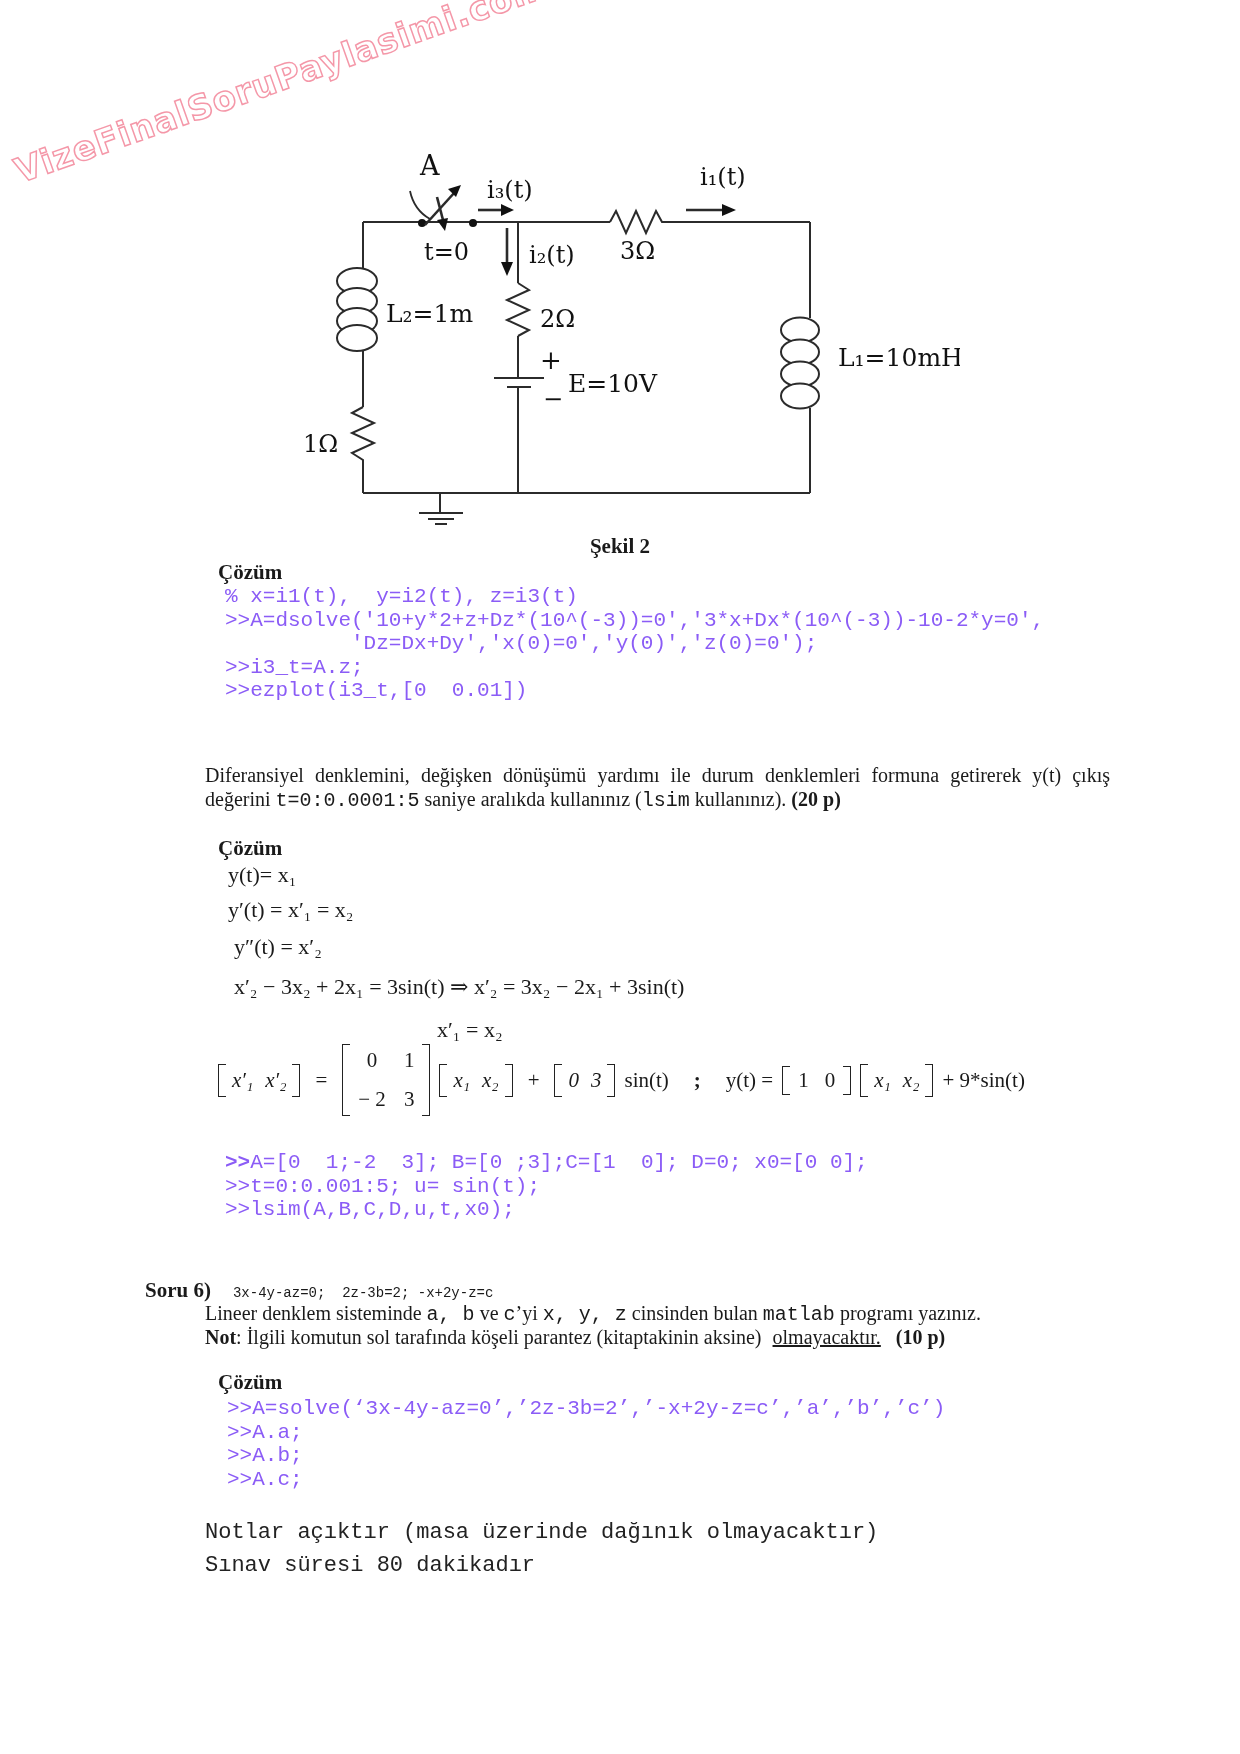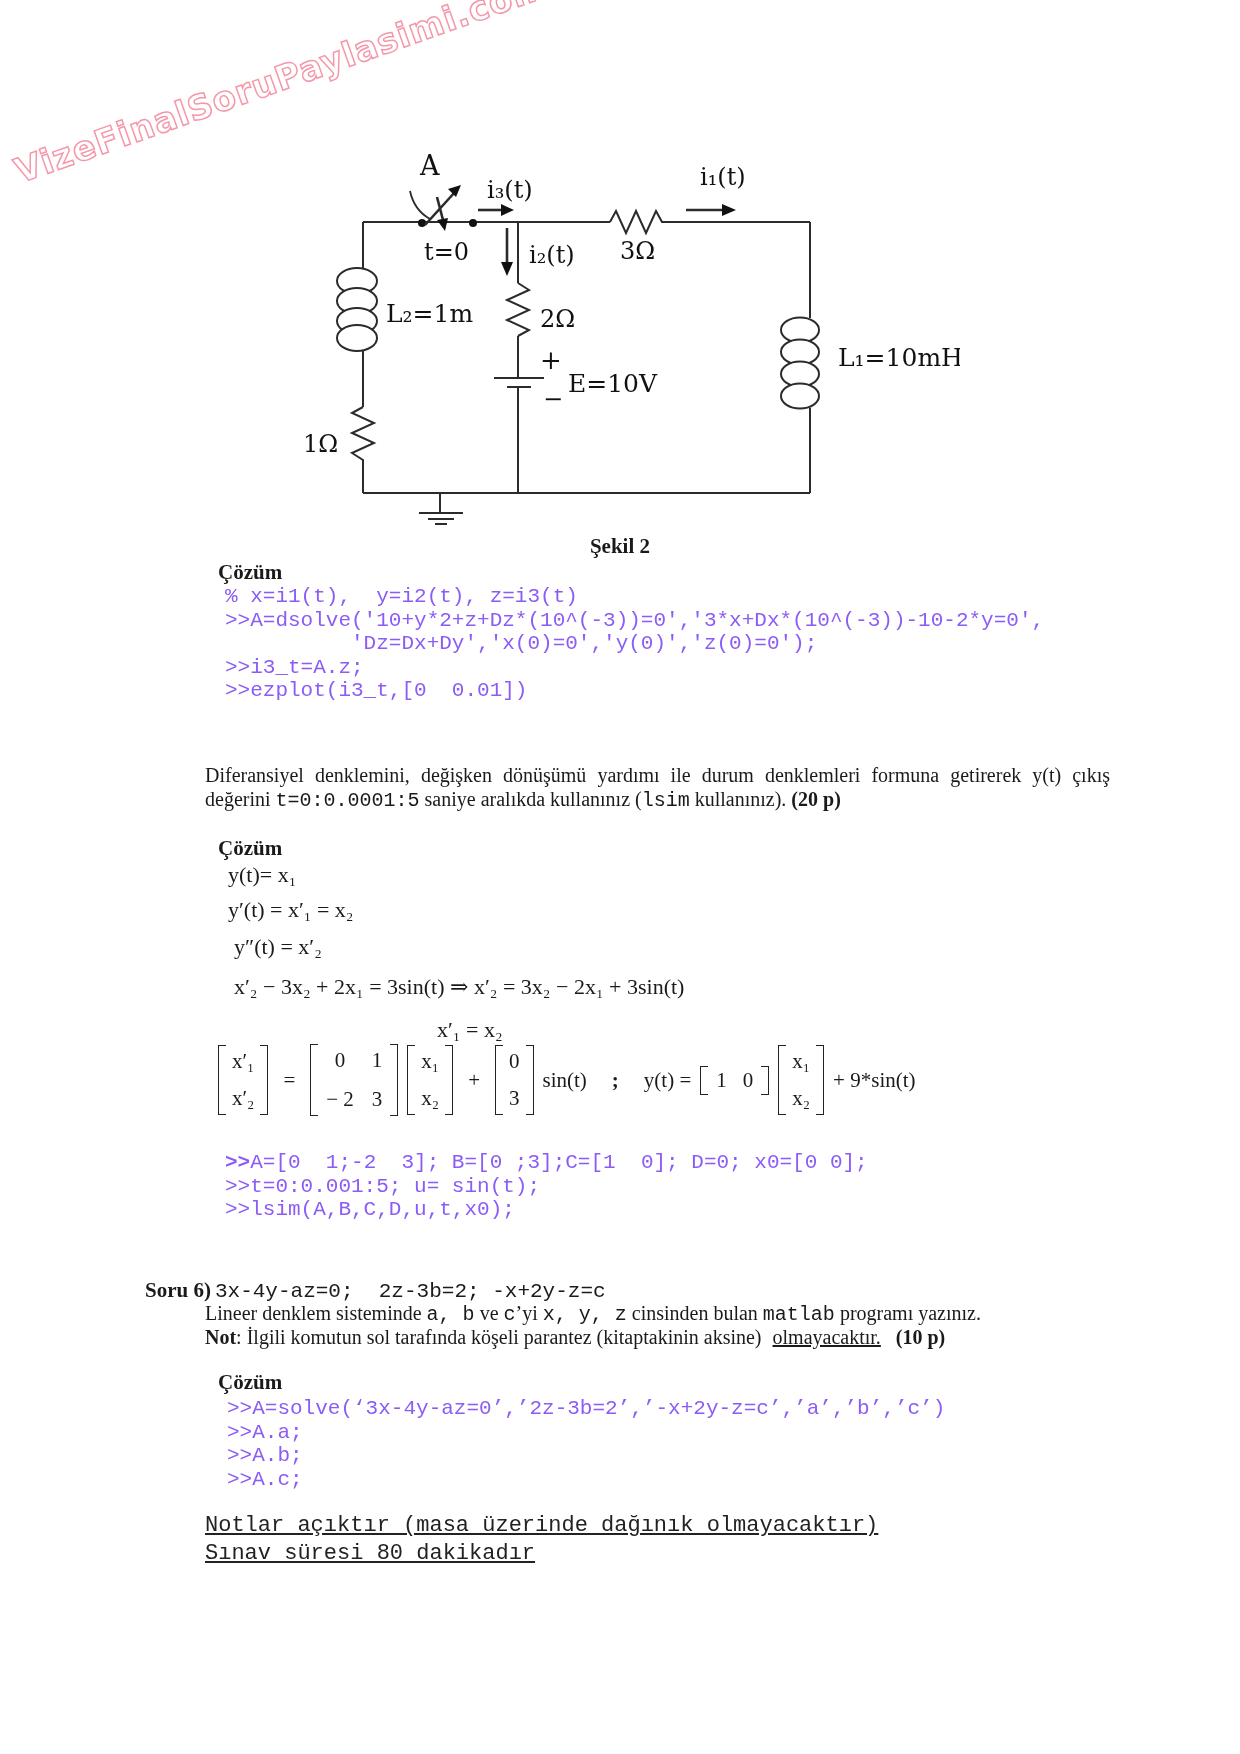--- a/index.html
+++ b/index.html
@@ -17,29 +17,29 @@
   .b{font-weight:bold;}
   .u{text-decoration:underline;margin-left:6px;}
   .qlabel{font-weight:bold;font-size:21px;}
   .eqtext{font-size:22px;}
   .para{position:absolute;font-size:20px;line-height:23.5px;text-align:justify;}
   .step{position:absolute;font-size:22px;}
   .matrix-eq{position:absolute;display:flex;align-items:center;gap:9px;font-size:21px;}
   .mat{display:inline-flex;align-items:stretch;}
   .brl{width:7px;border:1.8px solid #222;border-right:0;}
   .brr{width:7px;border:1.8px solid #222;border-left:0;}
-  .colv{display:flex;flex-direction:column;justify-content:space-around;align-items:center;padding:4px 6px;gap:12px;}
+  .colv{display:flex;flex-direction:row;justify-content:space-around;align-items:center;padding:4px 6px;gap:12px;font-style:italic;}
   .grid2{display:grid;grid-template-columns:auto auto;column-gap:18px;row-gap:14px;padding:4px 8px;
          justify-items:center;align-items:center;}
   .rowv{display:flex;align-items:center;gap:16px;padding:2px 8px;}
   .opsep{padding:0 6px;}
   .caption{position:absolute;font-weight:bold;font-size:21px;text-align:center;}
   .notes{position:absolute;font-family:"Liberation Mono","DejaVu Sans Mono",monospace;font-size:22px;
          line-height:26px;color:#222;}
-  .notes div{text-decoration:underline;white-space:pre;margin-bottom:2px;}
+  .notes div{white-space:pre;margin-bottom:2px;margin-top:7px;}
   svg text{font-family:"DejaVu Serif","Liberation Serif",serif;fill:#111;}
 </style>
 </head>
 <body>
 
 <div class="page">
 
   <div class="watermark">VizeFinalSoruPaylasimi.com</div>
 
   <svg class="abs" style="left:300px;top:150px;width:660px;height:380px" viewBox="300 150 660 380" fill="none" stroke="#2b2b2b" stroke-width="2">
@@ -180,21 +180,21 @@
   </div>
 
   <div class="code" style="left:225px;top:1151px">
     <div><span class="b">&gt;&gt;</span><span>A=[0  1;-2  3]; B=[0 ;3];C=[1  0]; D=0; x0=[0 0];</span></div>
     <div>&gt;&gt;t=0:0.001:5; u= sin(t);</div>
     <div>&gt;&gt;lsim(A,B,C,D,u,t,x0);</div>
   </div>
 
   <div class="abs" style="left:145px;top:1278px;white-space:nowrap">
     <span class="qlabel">Soru 6)</span>
-    <span class="codespan" style="font-size:21px;white-space:pre">3x-4y-az=0;  2z-3b=2; -x+2y-z=c</span>
+    <span class="codespan" style="margin-left:18px;font-size:14px;white-space:pre">3x-4y-az=0;  2z-3b=2; -x+2y-z=c</span>
   </div>
   <div class="para" style="left:205px;top:1302px;width:910px;text-align:left">
     <span>Lineer denklem sisteminde </span><span class="codespan">a, b</span><span> ve </span><span class="codespan">c</span><span>’yi  </span><span class="codespan">x, y, z</span><span> cinsinden bulan </span><span class="codespan">matlab</span><span> programı yazınız.</span>
   </div>
   <div class="para" style="left:205px;top:1326px;width:910px;text-align:left">
     <span class="b">Not</span><span>: İlgili komutun sol tarafında köşeli  parantez (kitaptakinin aksine) </span><span class="u">olmayacaktır.</span><span style="white-space:pre">   </span><span class="b">(10 p)</span>
   </div>
 
   <div class="heading" style="left:218px;top:1370px">Çözüm</div>
   <div class="code" style="left:227px;top:1397px">

